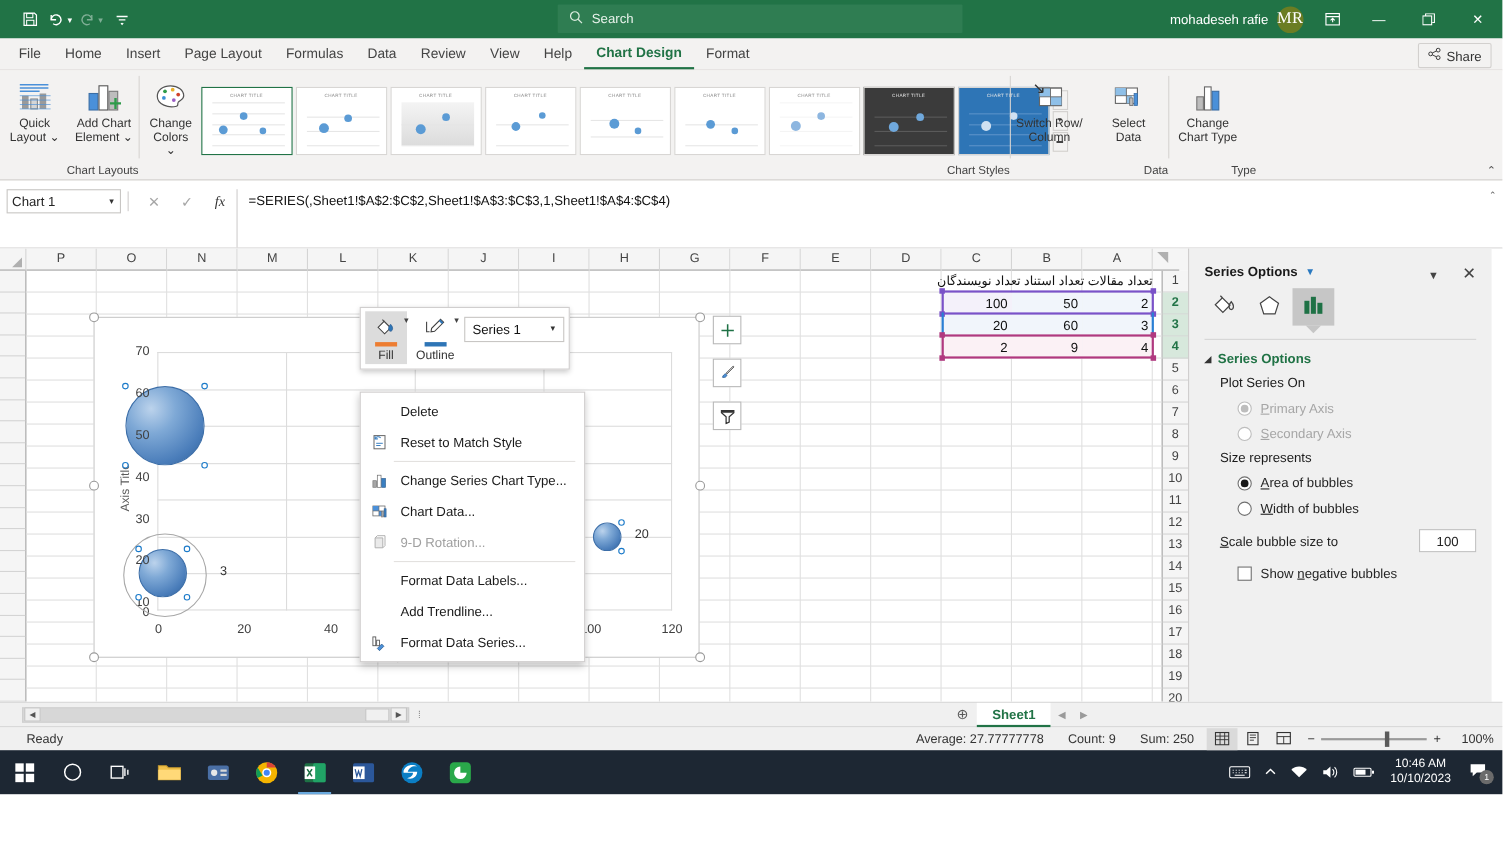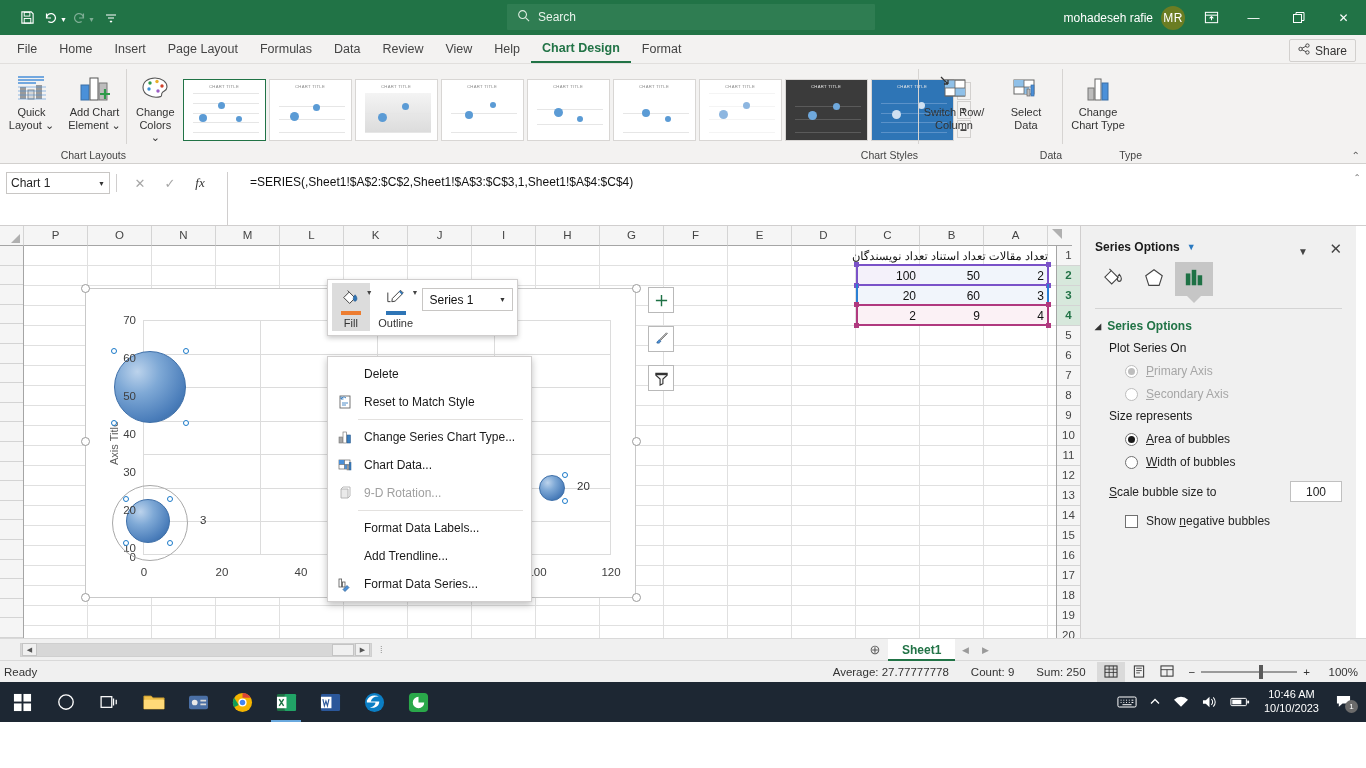--- a/index.html
+++ b/index.html
@@ -34,21 +34,21 @@
     padding: 0 10px; color: #e9f3ec; font-size: 12px; border-radius: 1px;
   }
   .search-ic { font-size: 12px; }
   .tb-right {
     margin-left: auto; display: flex; align-items: center; height: 35px;
   }
   .acct { display: flex; align-items: center; gap: 8px; padding-right: 6px; font-size: 12px; }
   .avatar {
     width: 24px; height: 24px; border-radius: 50%; background: #6b7d23;
     display: flex; align-items: center; justify-content: center;
-    font-size: 12px; color: #fff; letter-spacing: .3px;
+    font-size: 15px; color: #fff; letter-spacing: .3px; font-family: Liberation Serif, serif;
   }
   .winbtn {
     width: 45px; height: 35px; display: flex; align-items: center; justify-content: center;
     color: #fff; font-size: 12px;
   }
   .winbtn.ribbon-display { width: 40px; font-size: 13px; }
 
   
   .tabs {
     height: 29px; background: #f3f2f1; display: flex; align-items: flex-end;
@@ -129,21 +129,21 @@
   }
   .namebox .nb-caret { margin-left: auto; font-size: 7px; color: #333; }
   .fbar-sep { width: 1px; background: #d0cece; margin: 10px 8px 0 6px; height: 18px; }
   .fb-icons { display: flex; align-items: flex-start; padding-top: 9px; gap: 0; }
   .fb-icons span {
     width: 30px; height: 20px; display: flex; align-items: center; justify-content: center;
     font-size: 13px; color: #a6a6a6;
   }
   .fb-icons span.fx { color: #333; font-style: italic; font-family: "Liberation Serif", serif; }
   .fb-input {
-    flex: 1; margin: 8px 0 0 12px; min-height: 22px; padding: 3px 22px; font-size: 12px;
+    flex: 1; margin: 8px 0 0 0; min-height: 22px; padding: 3px 10px; font-size: 12px;
     border-left: 1px solid #d0cece; color: #111;
   }
   .fb-expand {
     width: 18px; padding-top: 9px; text-align: center; font-size: 8px; color: #555;
   }
 
   
   .gridwrap { position: relative; height: 412px; background: #fff; display: flex; }
   .sheetarea { position: relative; width: 1080px; height: 412px; overflow: hidden; }
   .colhdr { display: flex; height: 20px; background: #f5f5f5; }
@@ -348,21 +348,21 @@
     width: 15px; height: 13px; background: #f0f0f0; border: 1px solid #c4c4c4;
     display: flex; align-items: center; justify-content: center; font-size: 7px; color: #555;
   }
   .hsb-thumb { position: absolute; right: 17px; width: 22px; height: 12px; background: #f0f0f0; border: 1px solid #c4c4c4; }
   .hsb-dots { margin-left: 8px; font-size: 9px; color: #888; letter-spacing: 1px; }
 
   .statusbar {
     height: 22px; background: #f0f0f0; display: flex; align-items: center;
     font-size: 11.5px; color: #333; border-top: 1px solid #d9d9d9;
   }
-  .sb-left { padding-left: 4px; }
+  .sb-left { padding-left: 24px; }
   .sb-right { margin-left: auto; display: flex; align-items: center; gap: 0; padding-right: 8px; }
   .sb-stat { padding: 0 11px; }
   .viewbtn {
     width: 28px; height: 20px; display: flex; align-items: center; justify-content: center;
     color: #333;
   }
   .viewbtn.active { background: #dadada; }
   .zoomctl { display: flex; align-items: center; gap: 6px; margin-left: 8px; }
   .zoom-track { width: 96px; height: 2px; background: #9a9a9a; position: relative; }
   .zoom-thumb { position: absolute; left: 58px; top: -6px; width: 4px; height: 14px; background: #5a5a5a; }

